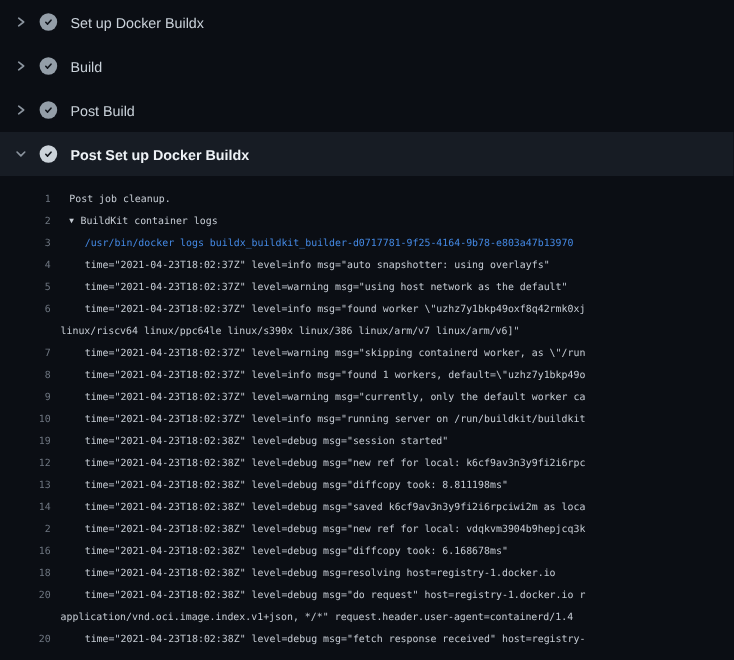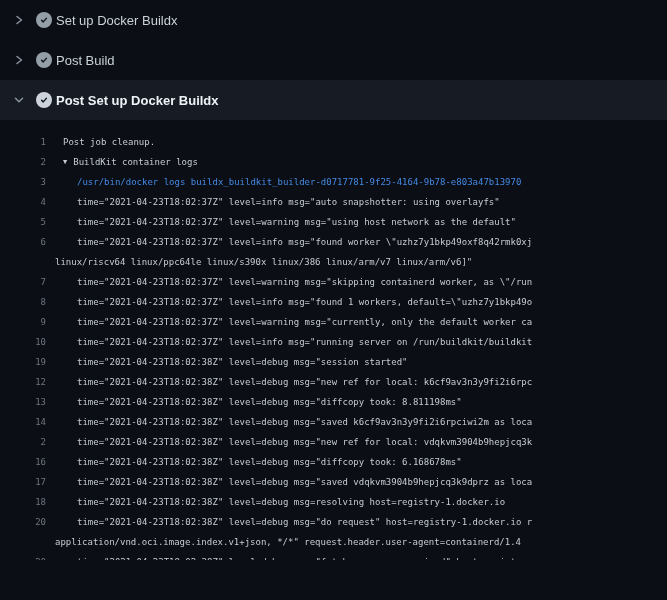--- a/index.html
+++ b/index.html
@@ -26,21 +26,21 @@
     color:var(--chevron,#8b949e);
   }
   .check{
     width:16px;height:16px;flex:none;border-radius:50%;
     margin-left:11px;
     background:var(--check-circle,#949ea8);
     display:flex;align-items:center;justify-content:center;
   }
   .step.expanded .check{background:var(--check-circle-active,#ccd3da);}
   .step-title{
-    margin-left:4px;font-size:13px;color:var(--step-title,#c9d1d9);
+    margin-left:12px;font-size:13px;color:var(--step-title,#c9d1d9);
     white-space:nowrap;
   }
   .step.expanded .step-title{color:var(--expanded-title,#eef2f6);font-weight:600;}
 
   
   .log{
     width:100%;height:440px;box-sizing:border-box;
     padding-top:12px;overflow:hidden;
     font-family:"DejaVu Sans Mono","Liberation Mono",monospace;
     font-size:9px;
@@ -85,20 +85,33 @@
         <span class="chev">
           <svg width="12" height="12" viewBox="0 0 12 12" fill="none">
             <path d="M4 2.5 L8.5 6 L4 9.5" stroke="currentColor" stroke-width="1.5" stroke-linecap="round" stroke-linejoin="round"></path>
           </svg>
         </span>
         <span class="check">
           <svg width="10" height="10" viewBox="0 0 16 16" fill="none">
             <path d="M4.2 8.4 L6.8 11 L11.8 5.4" stroke="#12161d" stroke-width="2.4" stroke-linecap="round" stroke-linejoin="round"></path>
           </svg>
         </span>
+        <span class="step-title">Build</span>
+      </div>
+      <div class="step">
+        <span class="chev">
+          <svg width="12" height="12" viewBox="0 0 12 12" fill="none">
+            <path d="M4 2.5 L8.5 6 L4 9.5" stroke="currentColor" stroke-width="1.5" stroke-linecap="round" stroke-linejoin="round"></path>
+          </svg>
+        </span>
+        <span class="check">
+          <svg width="10" height="10" viewBox="0 0 16 16" fill="none">
+            <path d="M4.2 8.4 L6.8 11 L11.8 5.4" stroke="#12161d" stroke-width="2.4" stroke-linecap="round" stroke-linejoin="round"></path>
+          </svg>
+        </span>
         <span class="step-title">Post Build</span>
       </div>
       <div class="step expanded">
         <span class="chev">
           <svg width="12" height="12" viewBox="0 0 12 12" fill="none">
             <path d="M2.5 4.2 L6 7.7 L9.5 4.2" stroke="currentColor" stroke-width="1.5" stroke-linecap="round" stroke-linejoin="round"></path>
           </svg>
         </span>
         <span class="check">
           <svg width="10" height="10" viewBox="0 0 16 16" fill="none">
@@ -171,24 +184,20 @@
       </div>
       <div class="logrow">
         <span class="ln">2</span>
         <span class="lt t-child">time="2021-04-23T18:02:38Z" level=debug msg="new ref for local: vdqkvm3904b9hepjcq3k</span>
       </div>
       <div class="logrow">
         <span class="ln">16</span>
         <span class="lt t-child">time="2021-04-23T18:02:38Z" level=debug msg="diffcopy took: 6.168678ms"</span>
       </div>
       <div class="logrow">
-        <span class="ln">17</span>
-        <span class="lt t-child">time="2021-04-23T18:02:38Z" level=debug msg="saved vdqkvm3904b9hepjcq3k9dprz as loca</span>
-      </div>
-      <div class="logrow">
         <span class="ln">18</span>
         <span class="lt t-child">time="2021-04-23T18:02:38Z" level=debug msg=resolving host=registry-1.docker.io</span>
       </div>
       <div class="logrow">
         <span class="ln">20</span>
         <span class="lt t-child">time="2021-04-23T18:02:38Z" level=debug msg="do request" host=registry-1.docker.io r</span>
       </div>
       <div class="logrow">
         <span class="ln"></span>
         <span class="lt t-wrap">application/vnd.oci.image.index.v1+json, */*" request.header.user-agent=containerd/1.4</span>

